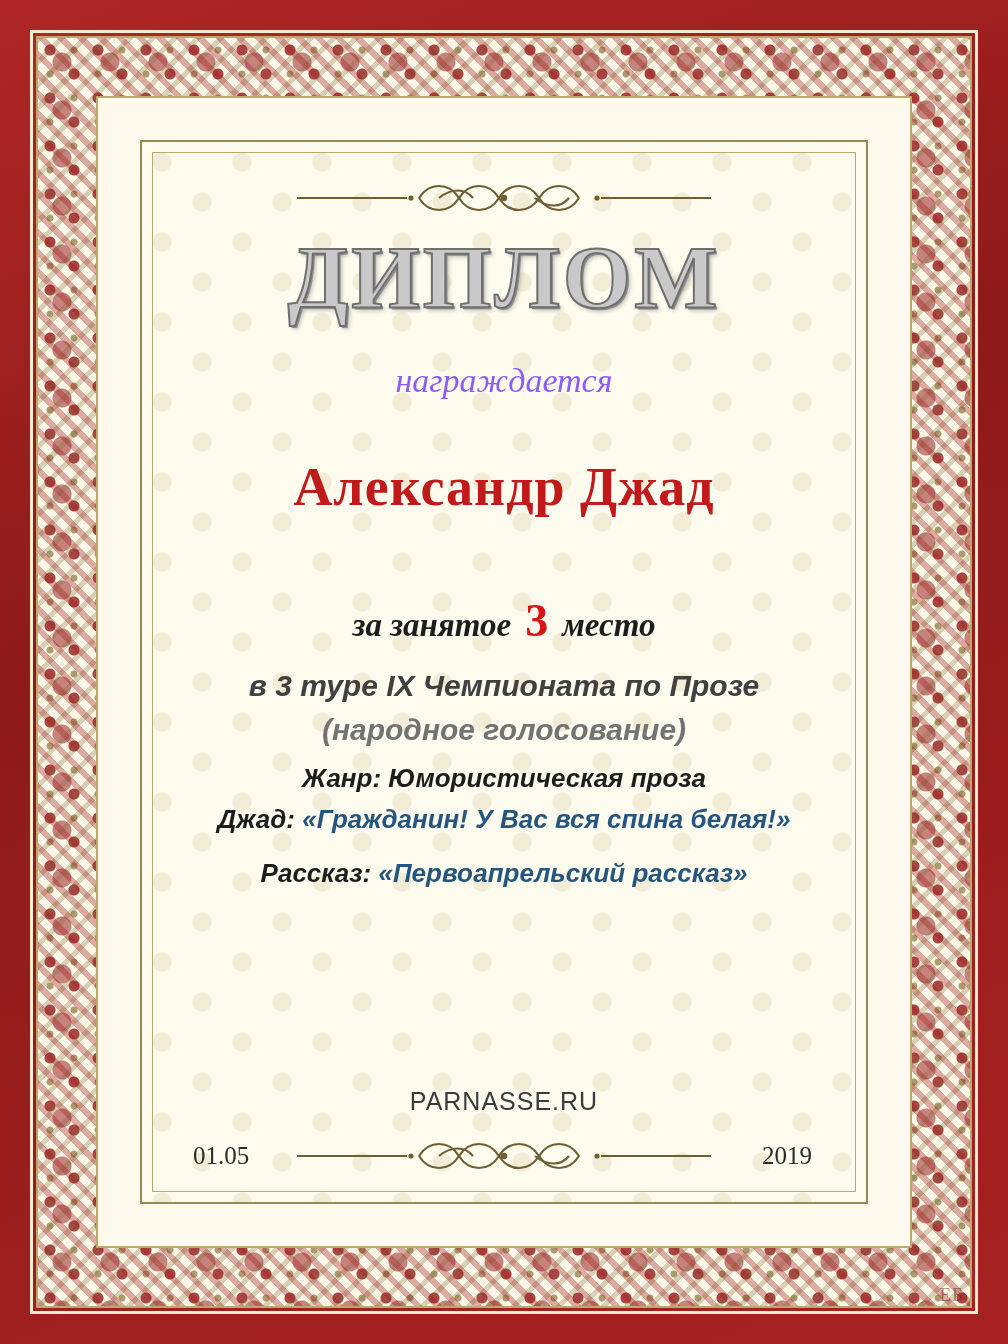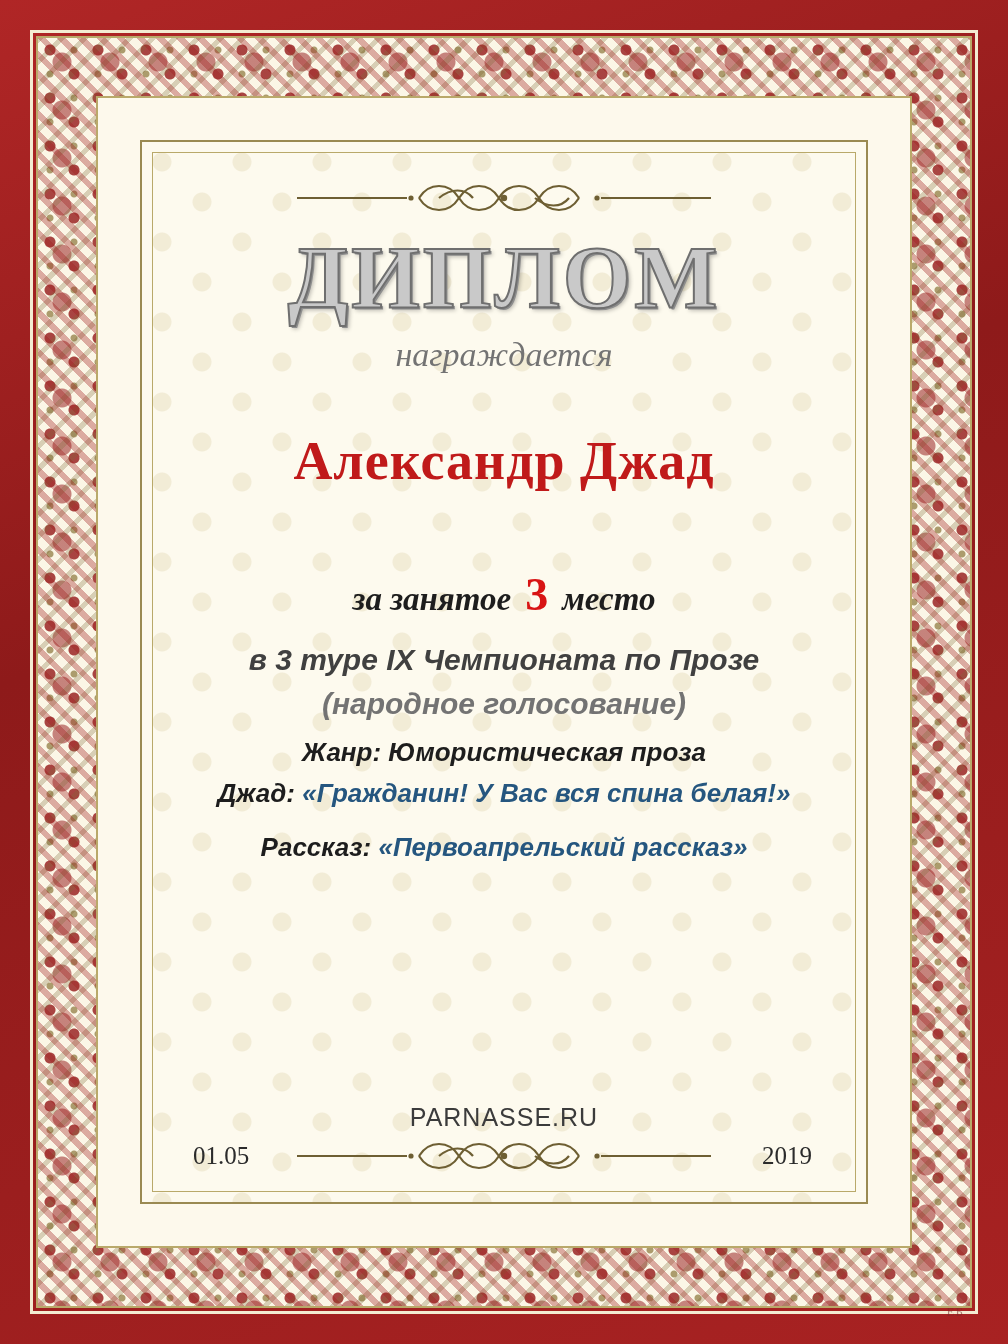--- a/index.html
+++ b/index.html
@@ -136,25 +136,25 @@
     letter-spacing: 3px;
     color: #c9c9c9;
     -webkit-text-stroke: 2px #6f6f6f;
     text-shadow:
       2px 2px 0 #8d8d8d,
       3px 3px 4px rgba(0,0,0,0.28);
     text-align: right;
   }
 
   .awarded {
-    margin-top: 14px;
+    margin-top: 40px;
     font-family: "Liberation Serif", serif;
     font-style: italic;
     font-size: 34px;
-    color: #737373;
+    color: #8b5cf6;
   }
 
   .recipient {
     margin-top: 56px;
     font-family: "Liberation Serif", serif;
     font-weight: bold;
     font-size: 54px;
     color: #c01a1a;
     letter-spacing: 1px;
   }
@@ -218,45 +218,45 @@
     font-size: 26px;
     color: #1d1d1d;
   }
   .accent-blue { color: #25567f; }
 
   .site {
     font-family: "Liberation Sans", sans-serif;
     font-size: 25px;
     letter-spacing: 1px;
     color: #3b3b3b;
-    margin-bottom: 2px;
+    margin-bottom: 18px;
   }
 
   .footer-row {
     position: relative;
     width: 100%;
     display: flex;
     align-items: center;
     justify-content: center;
     gap: 28px;
   }
   .footer-date {
     font-family: "Liberation Serif", serif;
     font-size: 25px;
     color: #2b2b2b;
     min-width: 80px;
   }
 
   .corner-sig {
     position: absolute;
     right: 44px;
-    bottom: 24px;
+    bottom: 38px;
     z-index: 6;
     font-family: "Liberation Serif", serif;
-    font-size: 13px;
+    font-size: 19px;
     color: rgba(120,40,40,0.55);
     letter-spacing: 1px;
   }
 </style>
 </head>
 <body>
 
 <div class="page">
 
   <div class="frame-outer"></div>

